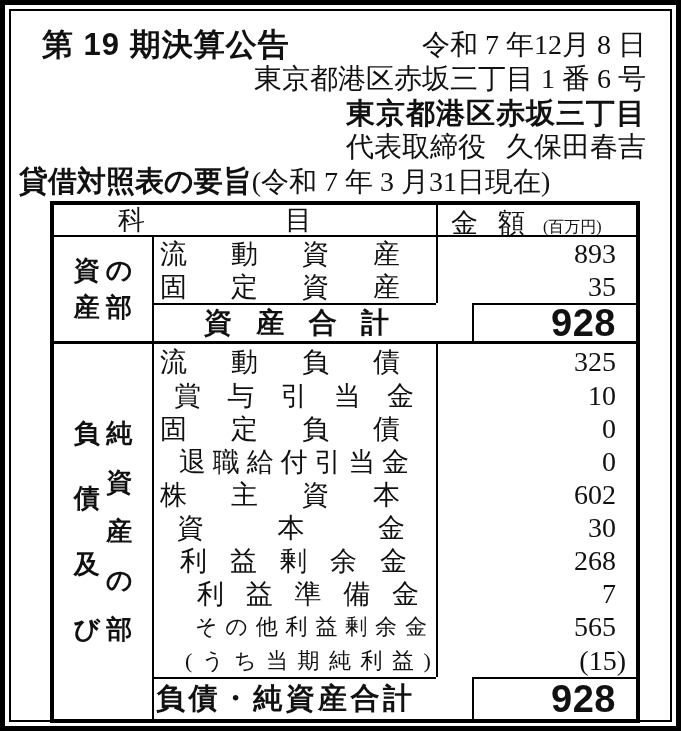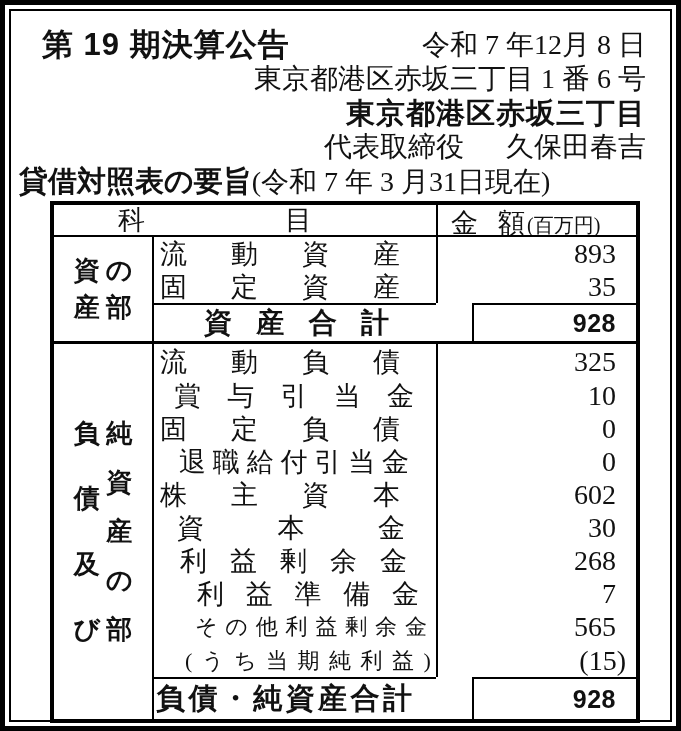--- a/index.html
+++ b/index.html
@@ -15,21 +15,21 @@
   }
   .gothic { font-family:"Liberation Sans","DejaVu Sans",sans-serif; font-weight:700; }
 
   
   .hline { height:34px; line-height:34px; white-space:nowrap; }
   .line1 { display:flex; justify-content:space-between; align-items:flex-end;margin-top:8px; }
   .title { font-size:31px; letter-spacing:1px; margin-left:23px; }
   .date  { font-size:28px; }
   .r { text-align:right; font-size:28px; }
   .company { font-size:29px; letter-spacing:1px; }
-  .rep { display:flex; justify-content:flex-end; gap:42px; }
+  .rep { display:flex; justify-content:flex-end; gap:20px; }
   .bs-line { display:flex; align-items:baseline; white-space:nowrap; }
   .bs-title { font-size:29px;text-align:center; }
   .bs-date { font-size:28px; }
 
   
   .bs-table {
     width:590px; margin-left:31px; margin-top:3px;
     box-sizing:border-box; border:4px solid #000;
     display:grid;
     grid-template-columns:98px 284px 200px;
@@ -38,21 +38,21 @@
   .c { display:flex; align-items:center; box-sizing:border-box; overflow:hidden; }
   .v2 { border-left:2px solid #000; }
   .hb { border-bottom:2px solid #000; }
   .t2 { border-top:2px solid #000; }
   .t3 { border-top:3px solid #000; }
 
   
   .kamoku { display:flex; justify-content:space-between; margin-left:64px; width:194px; font-size:27px; }
   .hdr-amount { padding-left:13px; align-items:baseline; }
   .kin { display:flex; gap:20px; font-size:27px; }
-  .unit { font-size:20px; margin-left:2px; }
+  .unit { font-size:16px; margin-left:18px; }
 
   
   .label-cell { justify-content:center; }
   .vlabels { display:flex; gap:6px; font-size:26px; }
   .vcol { display:flex; flex-direction:column; justify-content:space-between; align-items:center; }
   .vcol span { display:block; line-height:1.05; }
   .vc-assets { height:64px; }
   .vc-liab { height:224px; }
 
   
@@ -65,21 +65,21 @@
   .i-resv   { margin-left:26px; width:227px; }  
   .i-eresv  { margin-left:43px; width:222px; }  
   .i-other  { margin-left:41px; width:232px; font-size:22px; }
   .i-net    { margin-left:31px; width:246px; font-size:22px; }
   .i-atotal { margin-left:50px; width:185px; font-size:28px; }
   .i-ltotal { margin-left:2px;  width:256px; font-size:29px; }
 
   
   .amt { justify-content:flex-end; padding-right:20px; font-size:28px; }
   .amt.paren { padding-right:10px; }
-  .amt-total { font-size:25px; letter-spacing:0.5px;margin-left:36px; }
+  .amt-total { font-size:38px; letter-spacing:0.5px;margin-left:36px; }
 </style>
 </head>
 <body>
 
 <div class="page">
   <div class="frame">
 
     <div class="hline line1">
       <span class="title gothic">第 19 期決算公告</span>
       <span class="date">令和 7 年12月 8 日</span>

